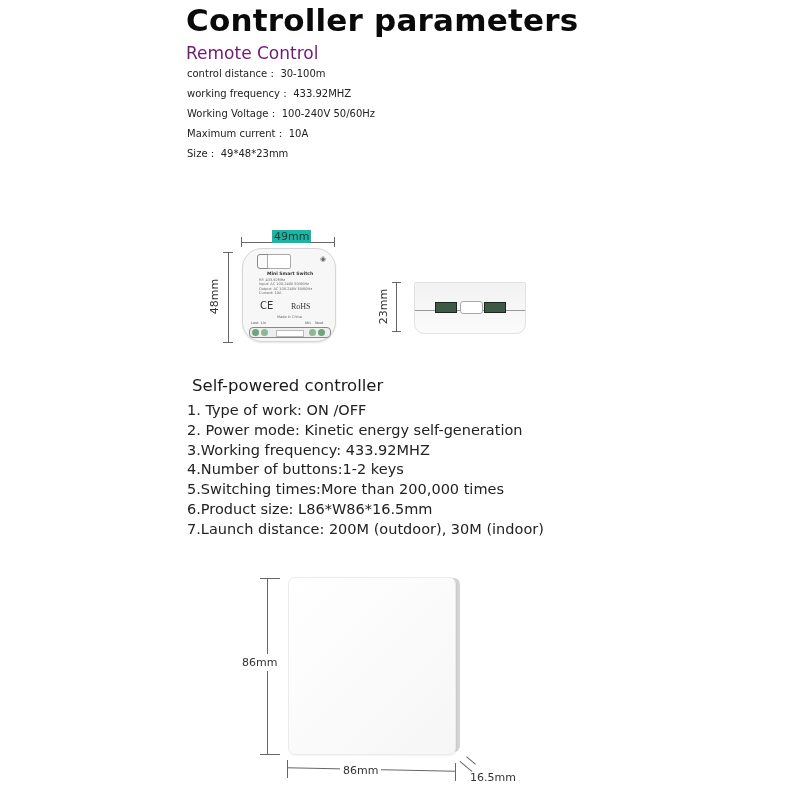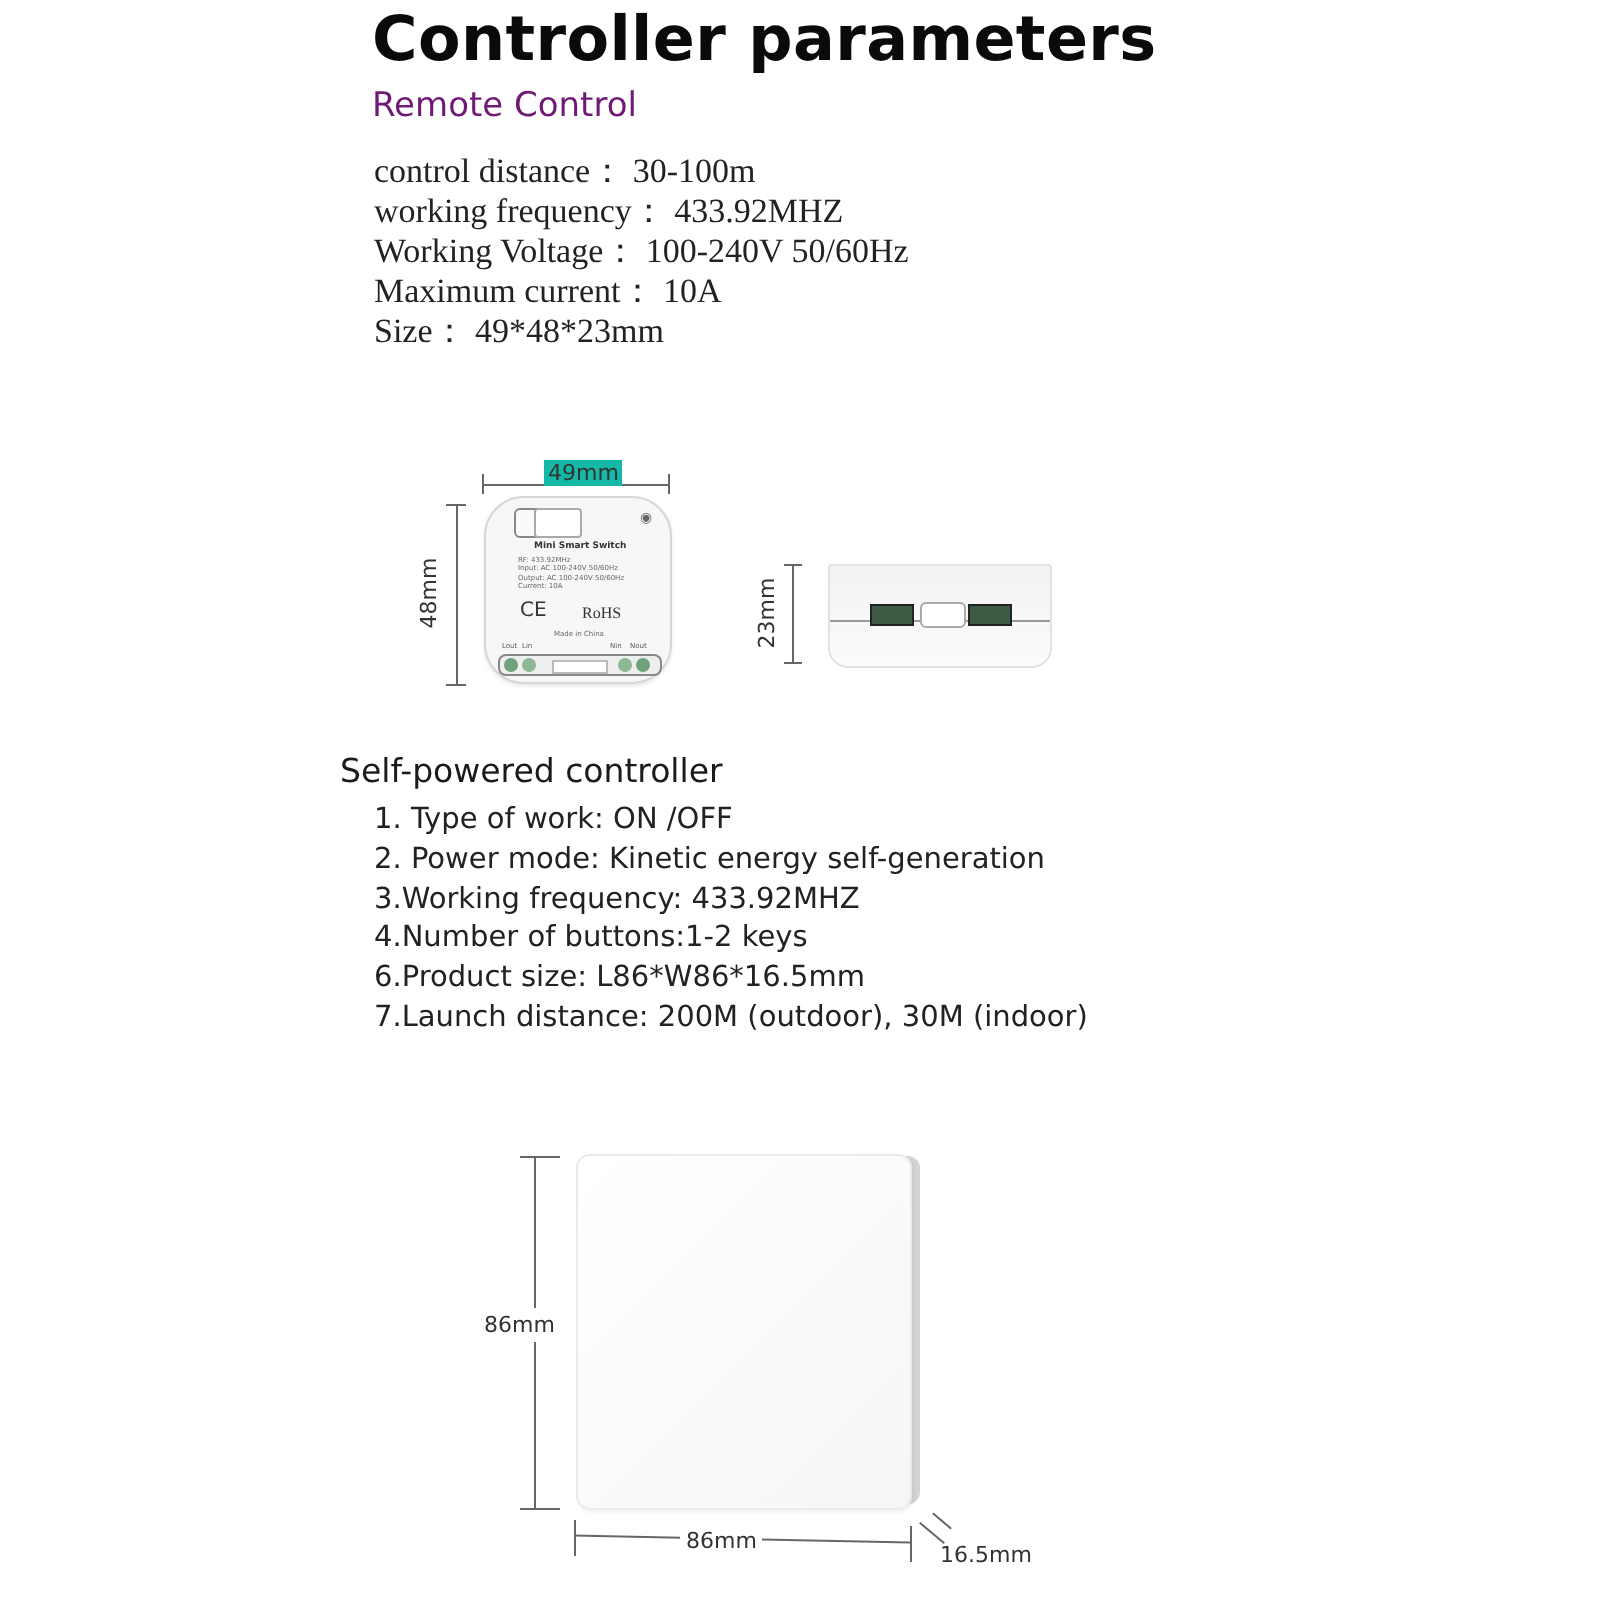--- a/index.html
+++ b/index.html
@@ -1,22 +1,22 @@
 <!DOCTYPE html>
 <html><head>
 <meta charset="utf-8">
 <style>
   html, body { margin:0; padding:0; background:#ffffff; }
   body { width:800px; height:800px; position:relative; overflow:hidden; font-family:"DejaVu Sans", sans-serif; color:#1a1a1a; }
   .abs { position:absolute; }
   .title { left:186px; top:2px; font-size:31px; font-weight:bold; color:#0a0a0a; letter-spacing:0.2px; white-space:nowrap; }
   .sec1-head { left:186px; top:43px; font-size:17px; color:#701a75; white-space:nowrap; }
-  .spec-list { left:187px; top:76px; font-size:17px; line-height:20px; color:#222; white-space:nowrap;font-family:Liberation Serif, serif; }
+  .spec-list { left:187px; top:64px; font-size:10px; line-height:20px; color:#222; white-space:nowrap; }
   .spec-list div { height:20px; }
-  .sec2-head { left:170px; top:376px; font-size:16.5px; color:#1a1a1a; white-space:nowrap; }
+  .sec2-head { left:192px; top:376px; font-size:16.5px; color:#1a1a1a; white-space:nowrap; }
   .spec2-list { left:187px; top:401px; font-size:14.5px; line-height:19.8px; color:#222; white-space:nowrap; }
   .spec2-list div { height:19.8px; }
   .dim { font-size:11px; color:#333; white-space:nowrap; }
   .line { background:#666; }
 </style>
 </head>
 <body>
 
 <div class="abs title">Controller parameters</div>
 
@@ -83,20 +83,21 @@
     <div class="abs" style="left:69px; top:19px; width:20px; height:9px; background:#3d5a45; border:1px solid #222;"></div>
   </div>
 </div>
 
 <div class="abs sec2-head">Self-powered controller</div>
 <div class="abs spec2-list">
   <div>1. Type  of work: ON /OFF</div>
   <div>2. Power mode: Kinetic energy self-generation</div>
   <div>3.Working frequency: 433.92MHZ</div>
   <div>4.Number of buttons:1-2 keys</div>
+  <div>5.Switching times:More than 200,000 times</div>
   <div>6.Product size: L86*W86*16.5mm</div>
   <div>7.Launch distance: 200M (outdoor), 30M (indoor)</div>
 </div>
 
 <div class="abs" style="left:230px; top:570px; width:300px; height:220px;">
 
   <div class="abs line" style="left:37px; top:8px; width:1px; height:176px;"></div>
   <div class="abs line" style="left:30px; top:8px; width:20px; height:1px;"></div>
   <div class="abs line" style="left:30px; top:184px; width:20px; height:1px;"></div>
   <div class="abs dim" style="left:12px; top:84px; background:#fff; padding:2px 0; font-size:11px;">86mm</div>

